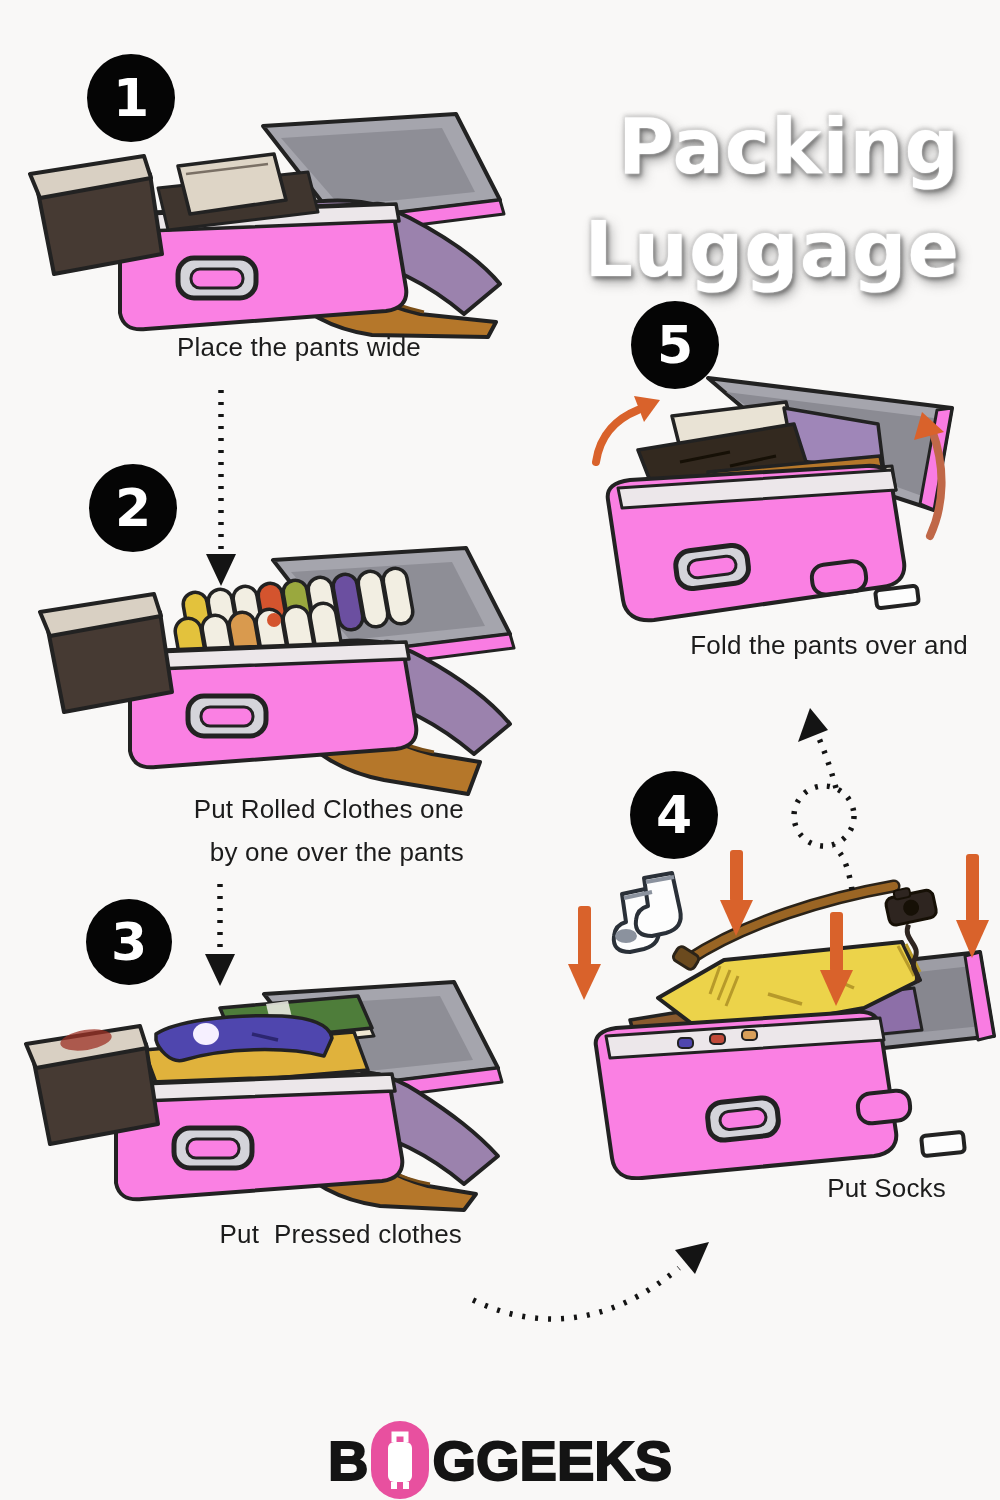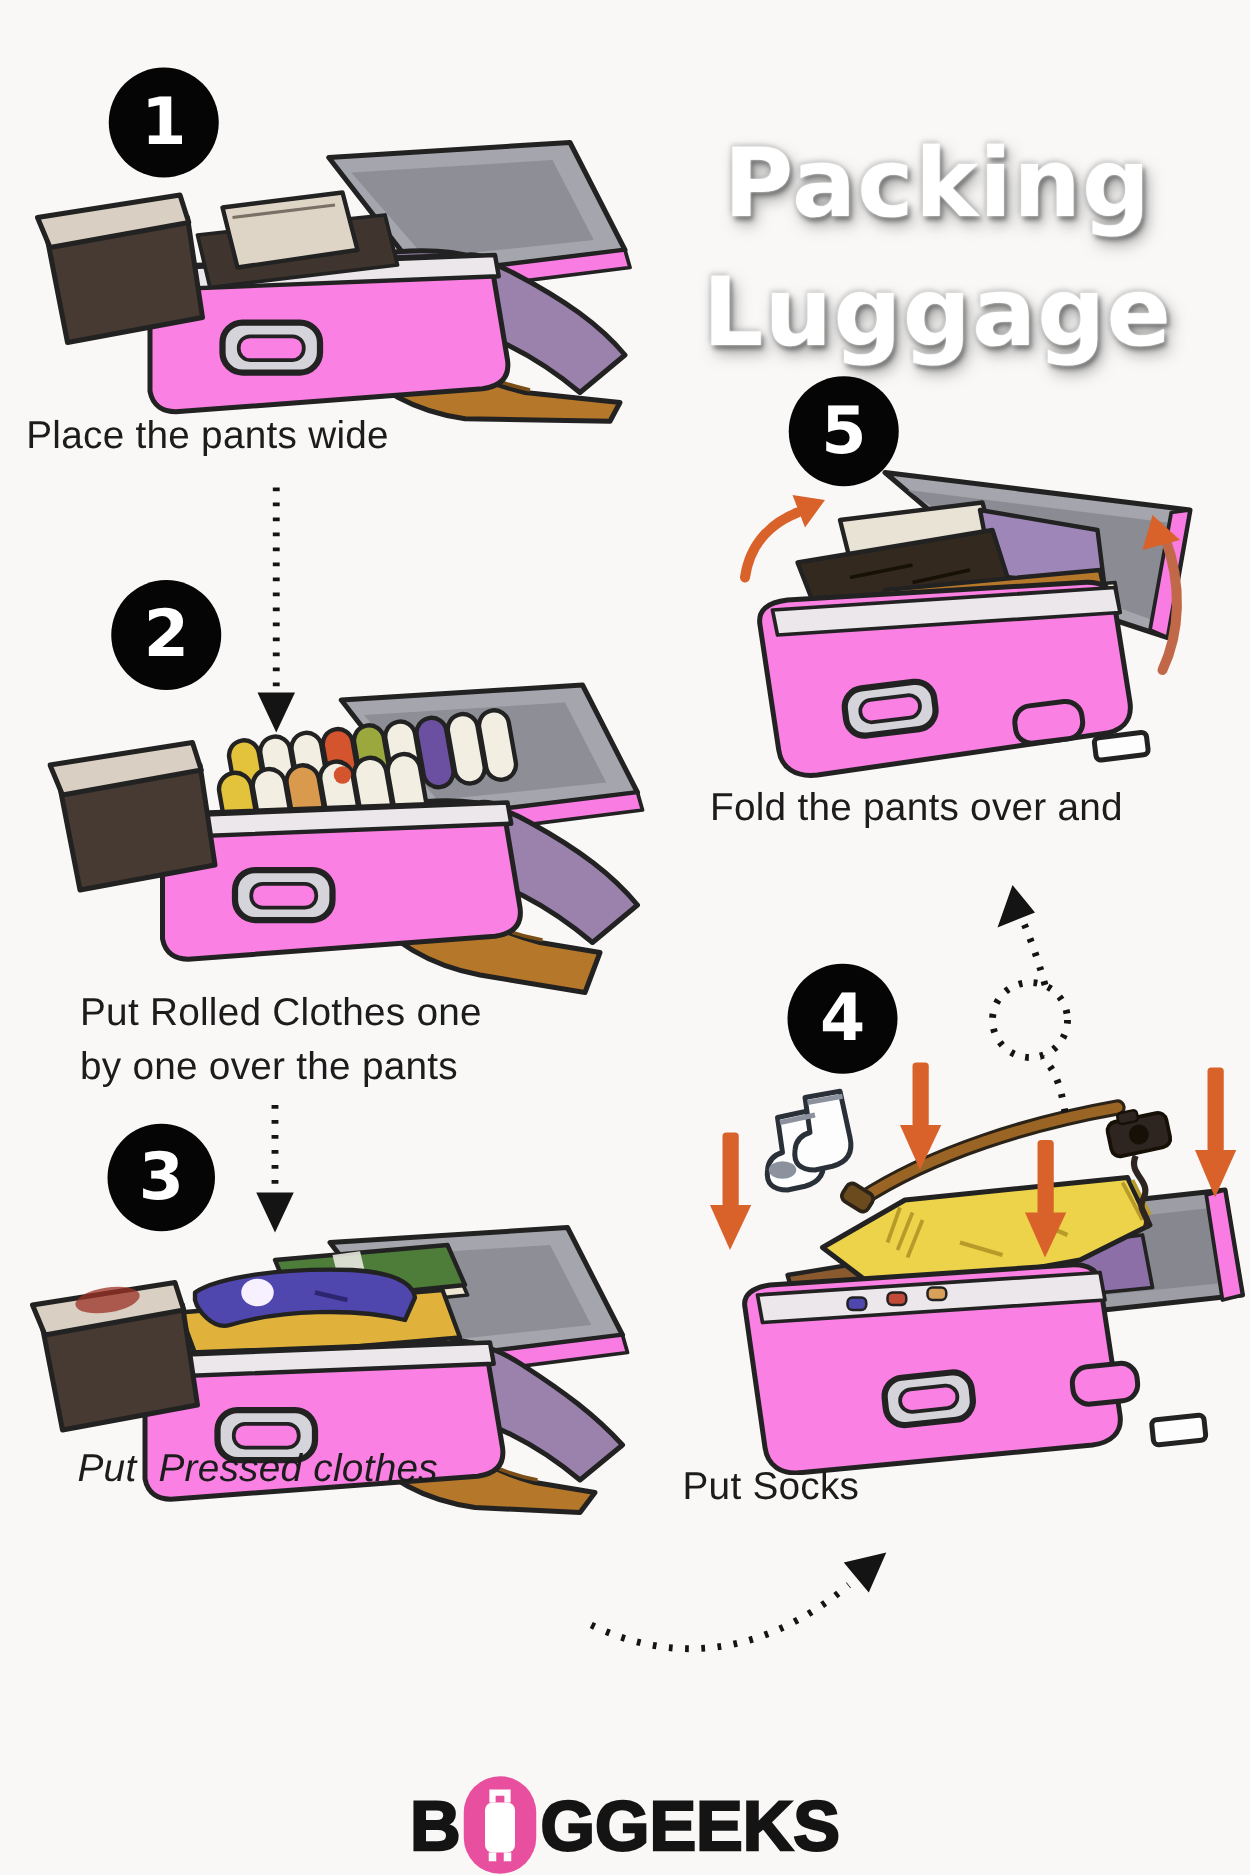--- a/index.html
+++ b/index.html
@@ -13,41 +13,41 @@
     position:absolute;left:540px;top:44px;width:420px;
     text-align:center;font-family:"DejaVu Sans",sans-serif;
     font-weight:bold;font-size:76px;line-height:103px;letter-spacing:1px;
     color:#ffffff;
     text-shadow:
       0 0 2px #fdfdfd,
       2px 3px 4px rgba(70,70,70,.65),
       -1px -2px 4px rgba(120,120,120,.40),
       4px 6px 12px rgba(80,80,80,.50);
   }
-  .title span{display:block;}
+  .title span{display:block;text-align:right;}
   
   .badge{
     position:absolute;width:88px;height:88px;border-radius:50%;
     background:#050505;display:flex;align-items:center;justify-content:center;
     color:#ffffff;font-family:"DejaVu Sans",sans-serif;font-weight:bold;font-size:52px;
   }
   .badge-1{left:87px;top:54px;}
   .badge-2{left:89px;top:464px;}
   .badge-3{left:86px;top:899px;width:86px;height:86px;}
   .badge-5{left:631px;top:301px;}
   .badge-4{left:630px;top:771px;}
   
   .caption{
-    position:absolute;text-align:left;font-size:31px;line-height:43px;
+    position:absolute;text-align:right;font-size:26px;line-height:43px;
     color:#1c1c1c;letter-spacing:.2px;
   }
   .caption span{display:block;white-space:pre-wrap;}
   .cap-1{left:21px;top:326px;width:400px;}
   .cap-2{left:64px;top:788px;width:400px;}
-  .cap-3{left:62px;top:1153px;width:400px;font-style:italic;}
+  .cap-3{left:62px;top:1213px;width:400px;}
   .cap-5{left:568px;top:624px;width:400px;}
   .cap-4{left:546px;top:1167px;width:400px;}
   
   .scene,.flow{position:absolute;}
   .s1{left:28px;top:108px;}
   .s2{left:38px;top:540px;}
   .s3{left:24px;top:976px;}
   .s5{left:580px;top:366px;}
   .s4{left:558px;top:848px;}
   .fa{left:198px;top:388px;}

